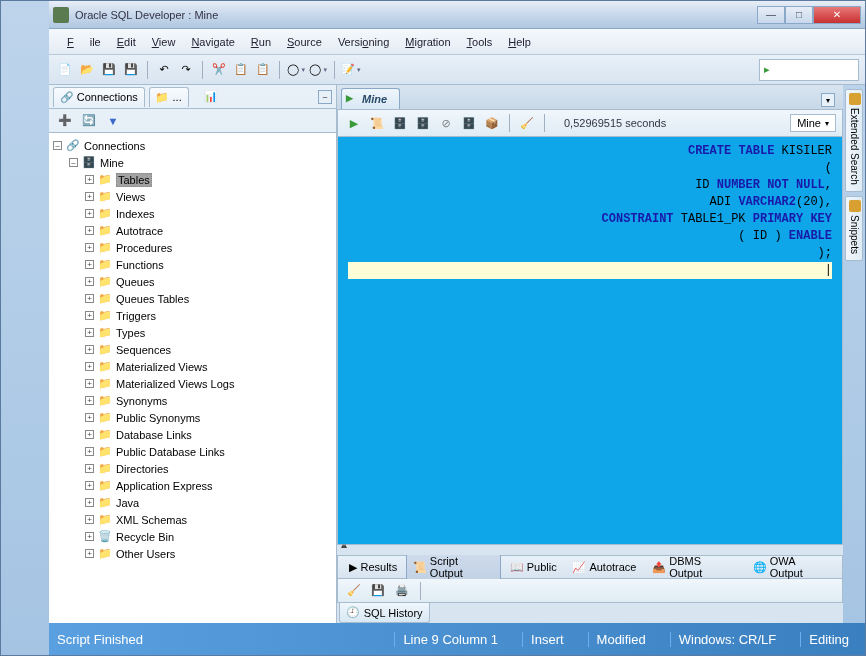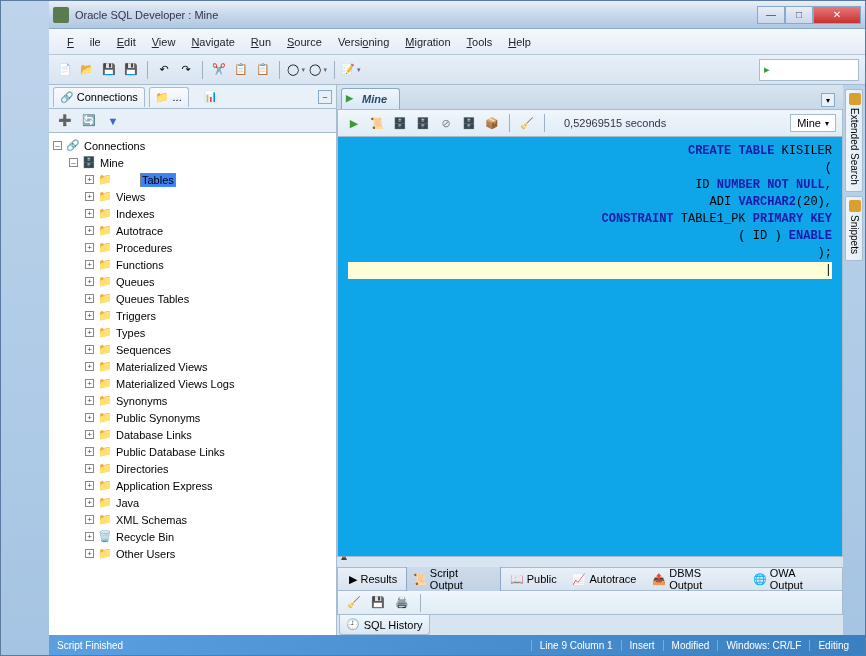--- a/index.html
+++ b/index.html
@@ -19,21 +19,21 @@
 .tb-sep { width: 1px; height: 18px; background: #a0b0c0; margin: 0 4px; }
 .tb-dd::after { content: "▾"; font-size: 7px; color: #668; margin-left: 2px; }
 .tb-right { margin-left: auto; width: 100px; height: 22px; background: #fff; border: 1px solid #a8bcd0; display: flex; align-items: center; padding: 0 4px; }
 .main { flex: 1; display: flex; overflow: hidden; }
 .sidebar { width: 288px; display: flex; flex-direction: column; background: linear-gradient(to bottom, #e8f0f8, #d8e4f0); border-right: 1px solid #a8bcd0; }
 .side-tabs { height: 24px; display: flex; align-items: center; padding: 0 4px; border-bottom: 1px solid #a8bcd0; gap: 4px; }
 .side-tab { padding: 3px 6px; display: flex; align-items: center; gap: 3px; background: linear-gradient(to bottom, #f8fbfe, #e8f0f8); border: 1px solid #a8bcd0; border-bottom: none; border-radius: 3px 3px 0 0; }
 .side-tb { height: 24px; display: flex; align-items: center; padding: 0 6px; gap: 4px; border-bottom: 1px solid #a8bcd0; }
 .tree { flex: 1; background: #fff; overflow-y: auto; padding: 4px 2px; }
 .tree-node { display: flex; align-items: center; height: 17px; cursor: default; white-space: nowrap; }
-.tree-node.sel span.label { background: #3b82f6; border: 1px dotted #888; padding: 0 1px; margin-left: 24px; }
+.tree-node.sel span.label { background: #a3a3a3; border: 1px dotted #888; padding: 0 1px; }
 .expander { width: 9px; height: 9px; border: 1px solid #888; background: #fff; display: flex; align-items: center; justify-content: center; font-size: 8px; line-height: 1; margin-right: 3px; color: #444; cursor: pointer; }
 .tree-icon { width: 16px; height: 14px; margin-right: 3px; display: inline-flex; align-items: center; justify-content: center; font-size: 11px; }
 .d0 { padding-left: 2px; } .d1 { padding-left: 18px; } .d2 { padding-left: 34px; }
 .content { flex: 1; display: flex; flex-direction: column; background: #d8e4f0; position: relative; }
 .worksheet-tabs { height: 24px; display: flex; align-items: end; padding: 0 4px; background: linear-gradient(to bottom, #d8e4f0, #c8d8e8); }
 .ws-tab { padding: 4px 12px 4px 20px; background: linear-gradient(to bottom, #f0f6fc, #d8e8f4); border: 1px solid #8aa8c8; border-bottom: none; border-radius: 3px 3px 0 0; font-style: italic; font-weight: bold; color: #2a4a6a; position: relative; }
 .ws-tab::before { content: "▶"; position: absolute; left: 4px; color: #3a9a3a; font-size: 9px; font-style: normal; }
 .ws-tab-arrow { margin-left: auto; width: 14px; height: 14px; border: 1px solid #8aa8c8; background: #e8f0f8; display: flex; align-items: center; justify-content: center; font-size: 8px; margin-right: 4px; margin-bottom: 2px; }
 .ws-toolbar { height: 28px; background: linear-gradient(to bottom, #f0f6fc, #e0ecf4); border: 1px solid #a8bcd0; display: flex; align-items: center; padding: 0 6px; gap: 3px; }
 .ws-tb-btn { width: 20px; height: 20px; display: flex; align-items: center; justify-content: center; cursor: pointer; }
@@ -43,21 +43,21 @@
 .editor .kw { color: #1a1aaa; font-weight: bold; }
 .editor .hl { background: #fdfdd8; display: block; }
 .divider { height: 10px; background: #d8e4f0; cursor: row-resize; position:relative;}
 .divider::before { content:"▴▴"; position:absolute; left:4px; top:-4px; font-size:8px; letter-spacing:-2px; color:#444;}
 .output-tabs { height: 24px; background: linear-gradient(to bottom, #e8f0f8, #d8e4f0); display: flex; align-items: center; padding: 0 4px; gap: 2px; border: 1px solid #a8bcd0; }
 .out-tab { padding: 3px 6px; display: flex; align-items: center; gap: 3px; border: 1px solid transparent; border-radius: 2px; cursor: pointer; }
 .out-tab.active { background: linear-gradient(to bottom, #d0dcec, #c0d0e4); border-color: #8aa8c8; }
 .out-toolbar { height: 24px; background: linear-gradient(to bottom, #f0f6fc, #e0ecf4); display: flex; align-items: center; padding: 0 6px; gap: 4px; border: 1px solid #a8bcd0; border-top: none; }
 .output-body { height: 46px; background: #fff; border: 1px solid #a8bcd0; border-top: none; padding: 2px 4px; font-family: "Courier New", monospace; font-size: 12px; line-height: 14px; overflow: auto; }
 .sql-history-tab { height: 20px; padding: 2px 6px; background: linear-gradient(to bottom, #f0f6fc, #d8e8f4); border: 1px solid #a8bcd0; border-top: none; display: inline-flex; align-items: center; gap: 4px; margin-left: 2px; border-radius: 0 0 3px 3px; }
-.statusbar { height: 20px; background: linear-gradient(to right, #5aa0e0, #3a80c0); color: #fff; display: flex; align-items: center; padding: 0 8px; font-size: 10px; }
+.statusbar { height: 32px; background: linear-gradient(to right, #5aa0e0, #3a80c0); color: #fff; display: flex; align-items: center; padding: 0 8px; font-size: 13px; gap: 16px; }
 .statusbar .sb-cell { padding: 0 8px; border-left: 1px solid #6ab0f0; }
 .right-panels { width: 22px; display: flex; flex-direction: column; gap: 4px; padding: 4px 2px; }
 .right-panel { writing-mode: vertical-rl; padding: 18px 2px 6px; background: linear-gradient(to right, #f0f6fc, #e0ecf4); border: 1px solid #a8bcd0; border-radius: 2px; font-size: 10px; position: relative; }
 .right-panel::before { content:""; position:absolute; top:3px; left:3px; width:12px; height:12px; background:#d8a030; border-radius:2px;}
 </style>
 </head>
 <body>
 
 <div class="window">
 

